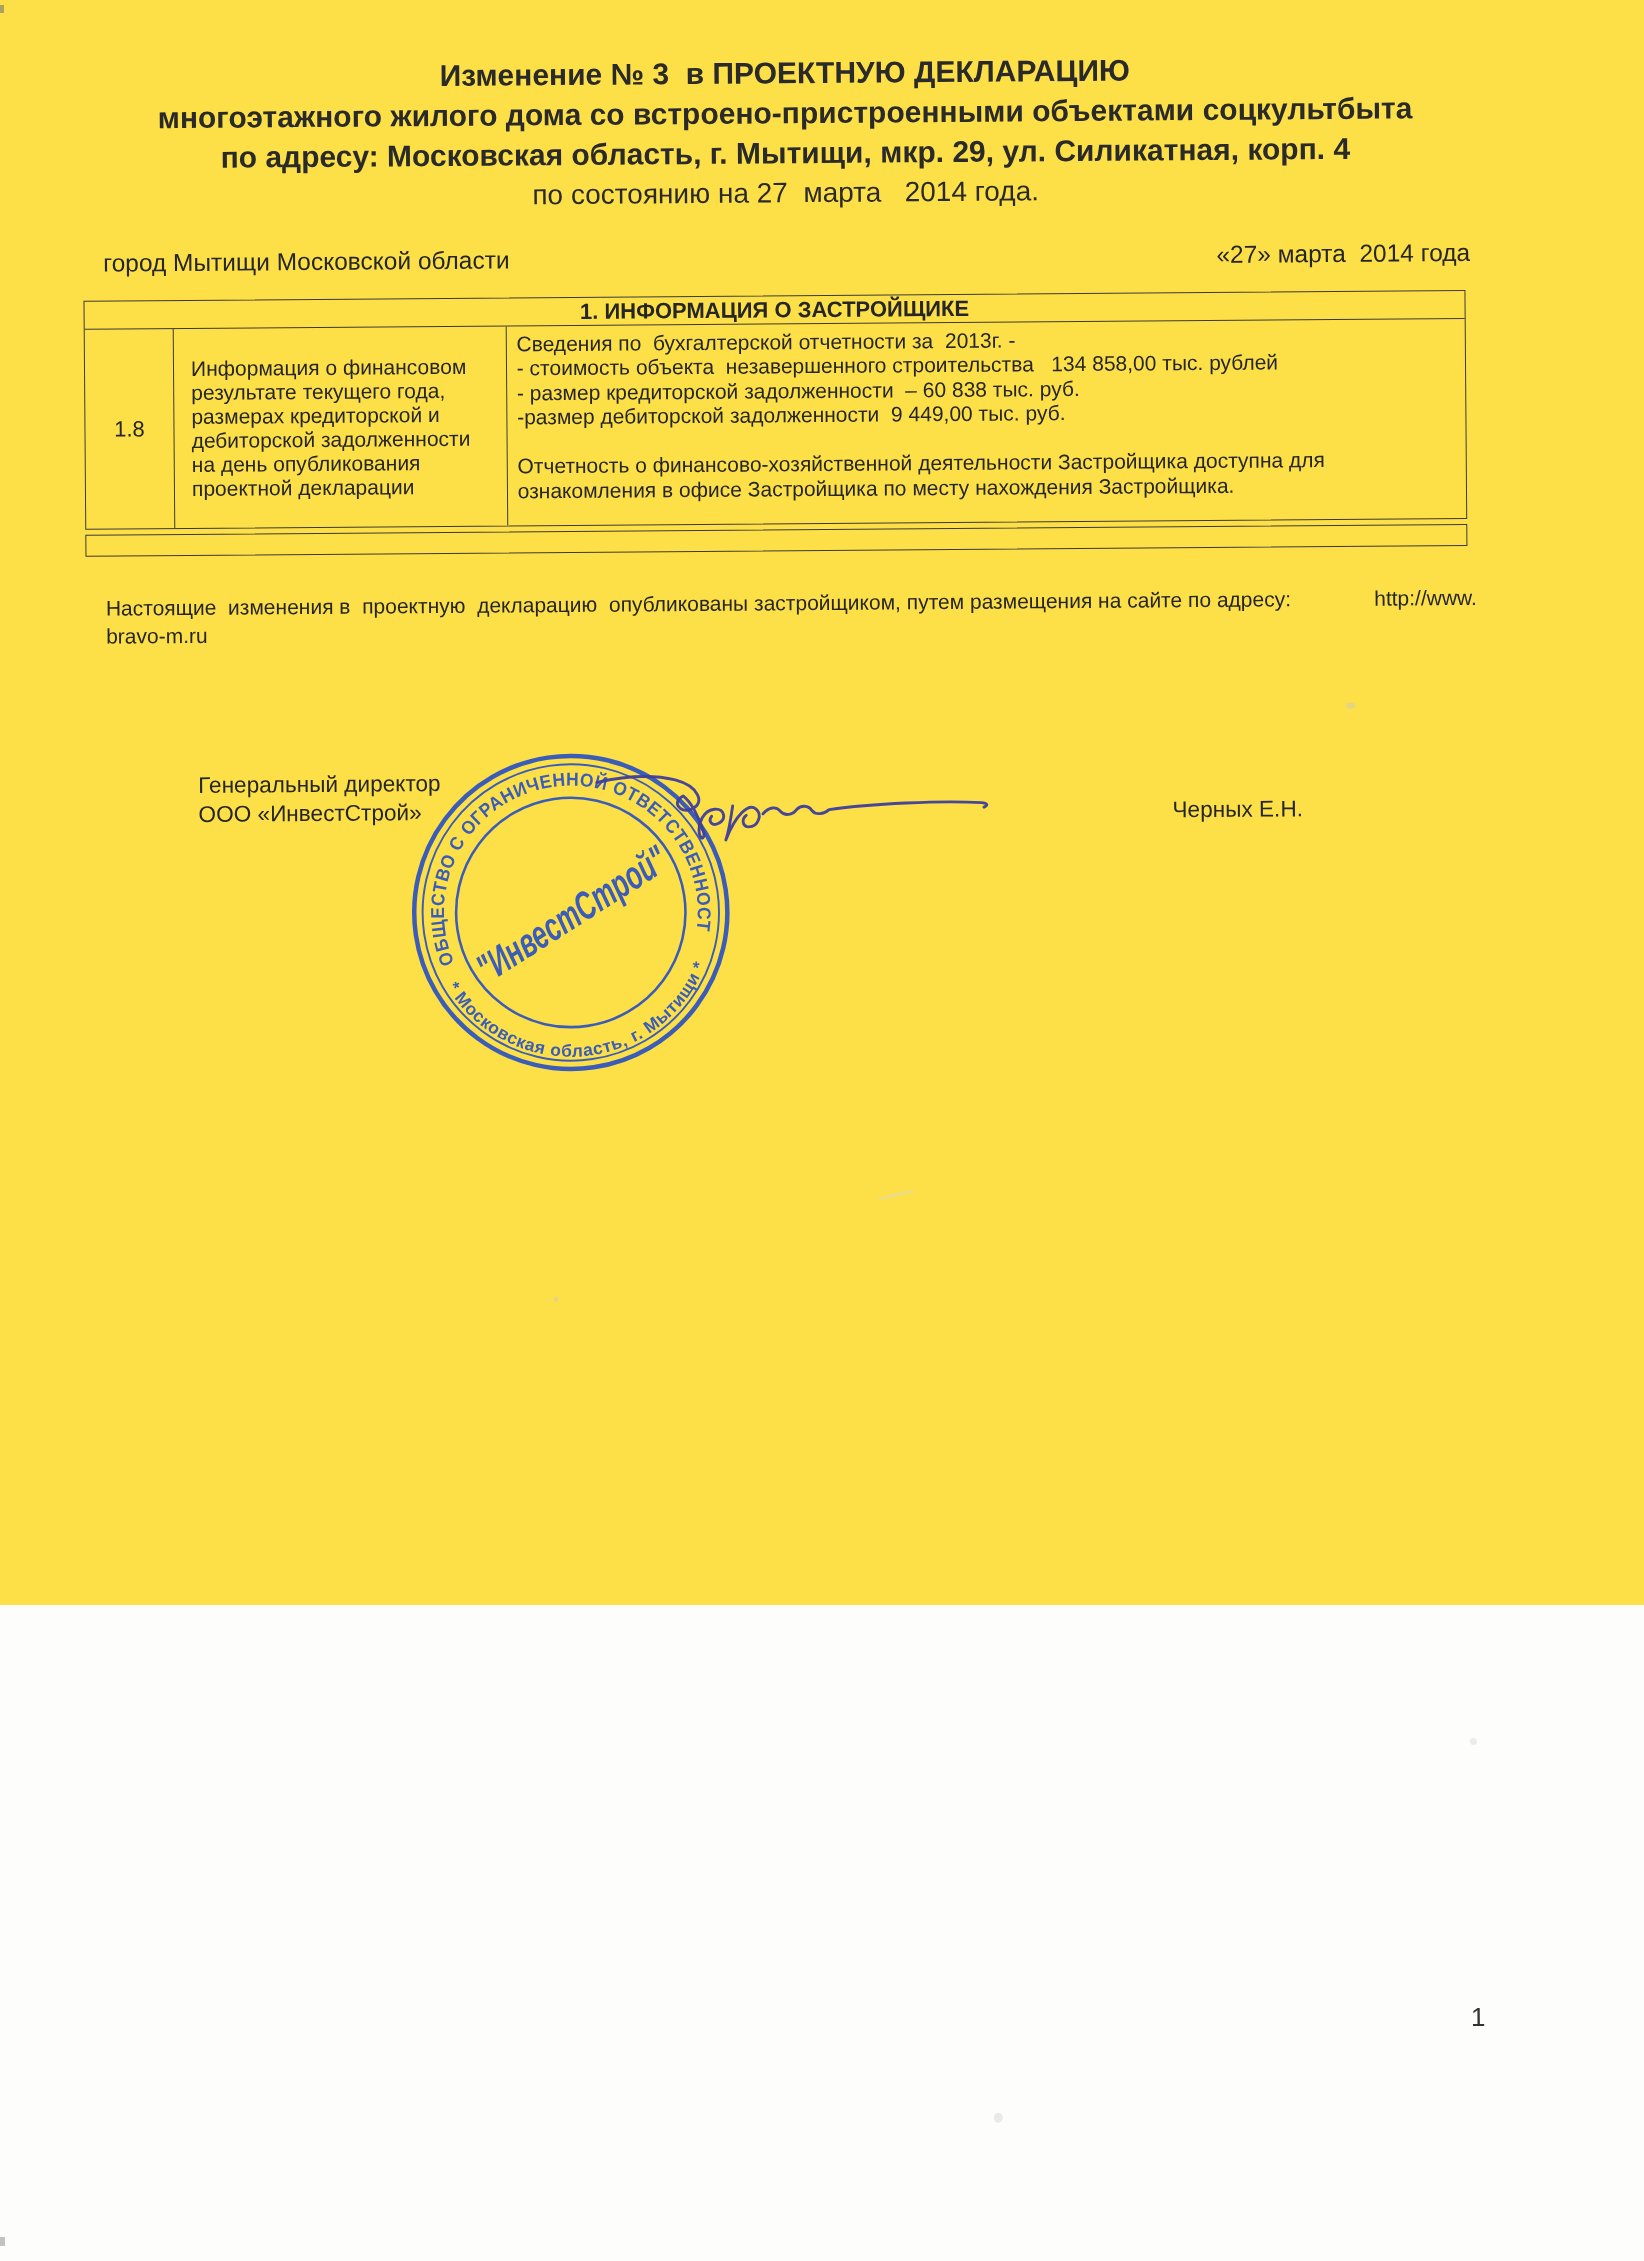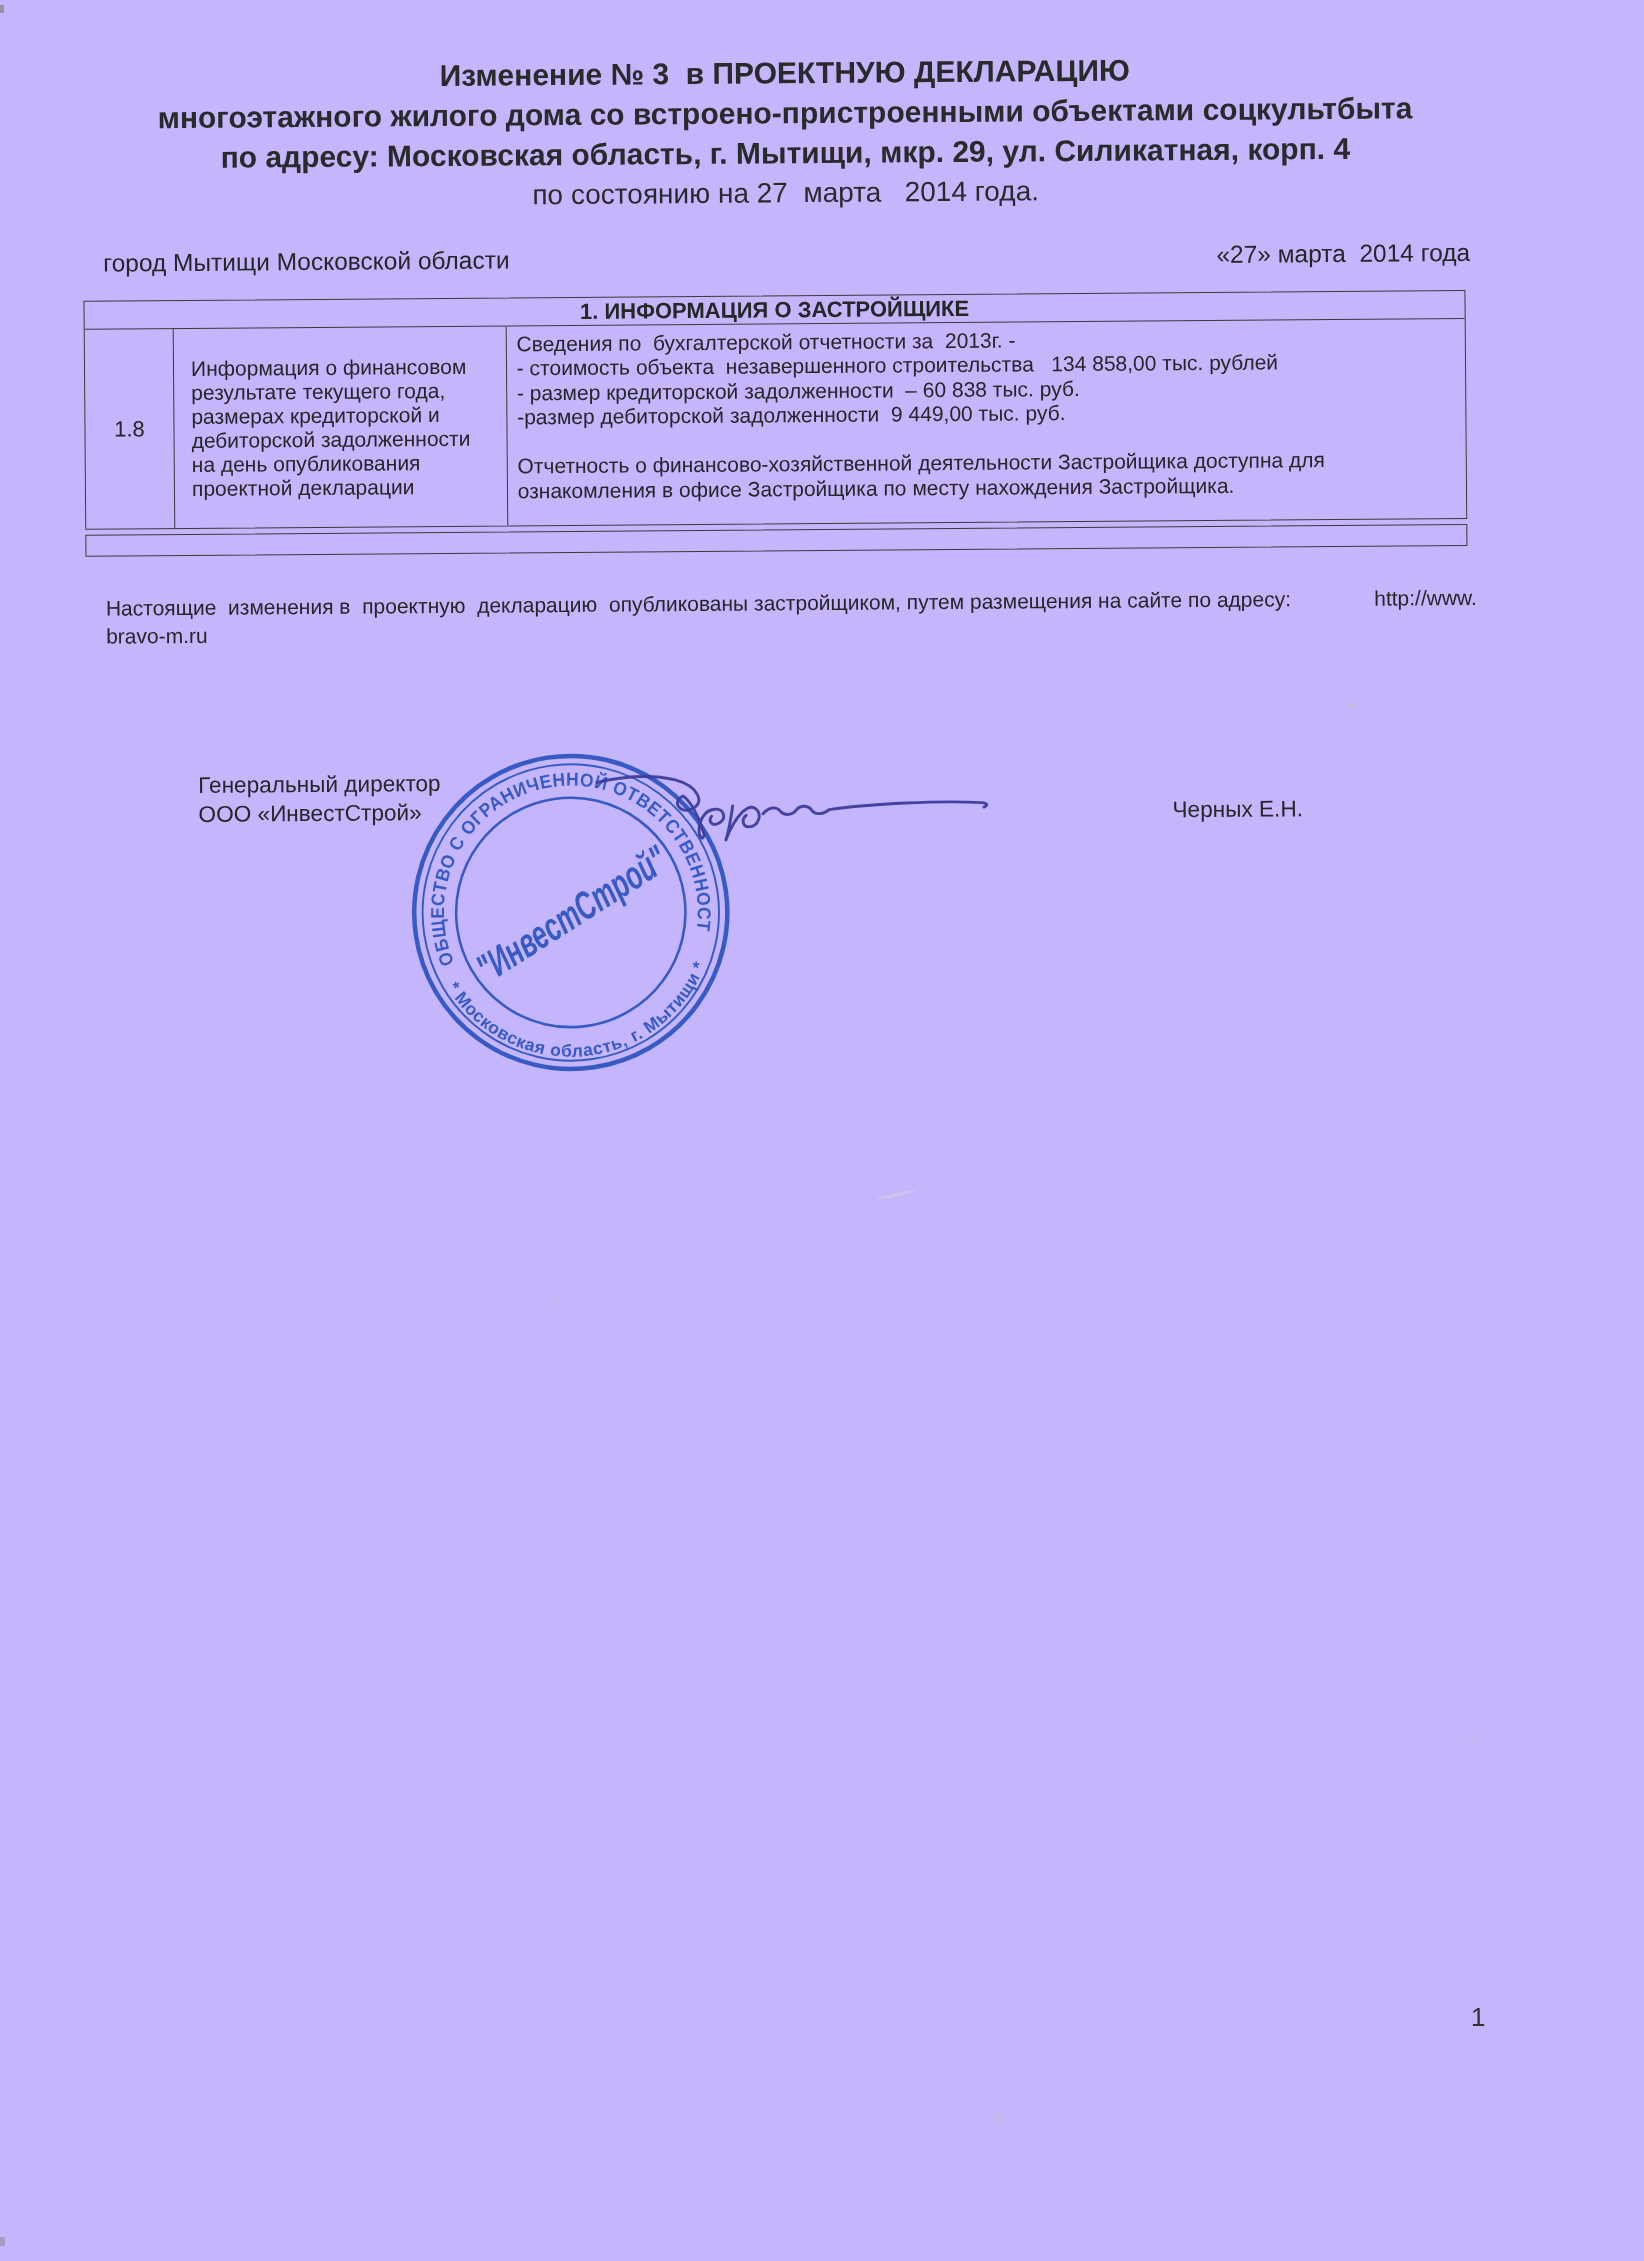--- a/index.html
+++ b/index.html
@@ -3,21 +3,21 @@
 <meta charset="utf-8">
 <style>
   html,body { margin:0; padding:0; }
   body {
     width:1645px; height:2261px;
     background:#fdfdfc;
     font-family:"Liberation Sans", sans-serif;
     color:#262626;
     overflow:hidden;
   }
-  .page { position:relative; width:1645px; height:2261px; background:#c4b5fd; }
+  .page { position:relative; width:1645px; height:1605px; background:#fde047; }
   .content {
     position:absolute; inset:0;
     transform:rotate(-0.45deg);
     transform-origin:822px 1129px;
   }
   .t { white-space:pre-wrap; }
 
   
   .title-block { position:absolute; left:106px; top:53px; width:1374px; text-align:center; }
   .title-line { font-weight:bold; font-size:30px; line-height:40px; color:#2a2a2a; }

